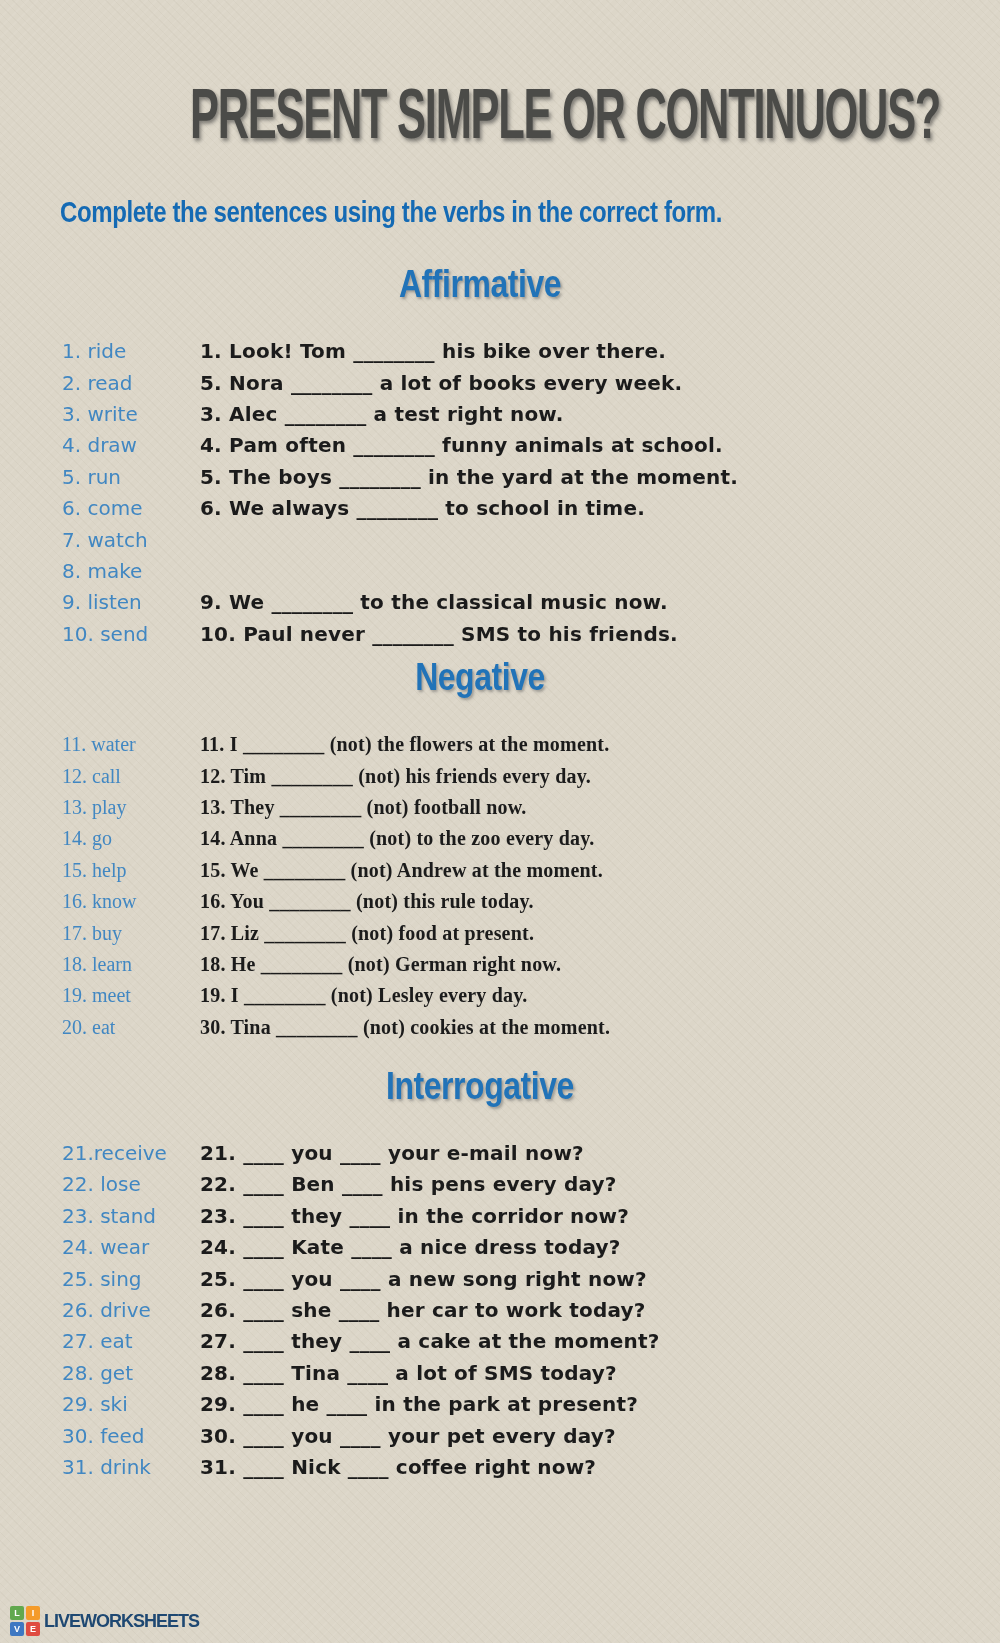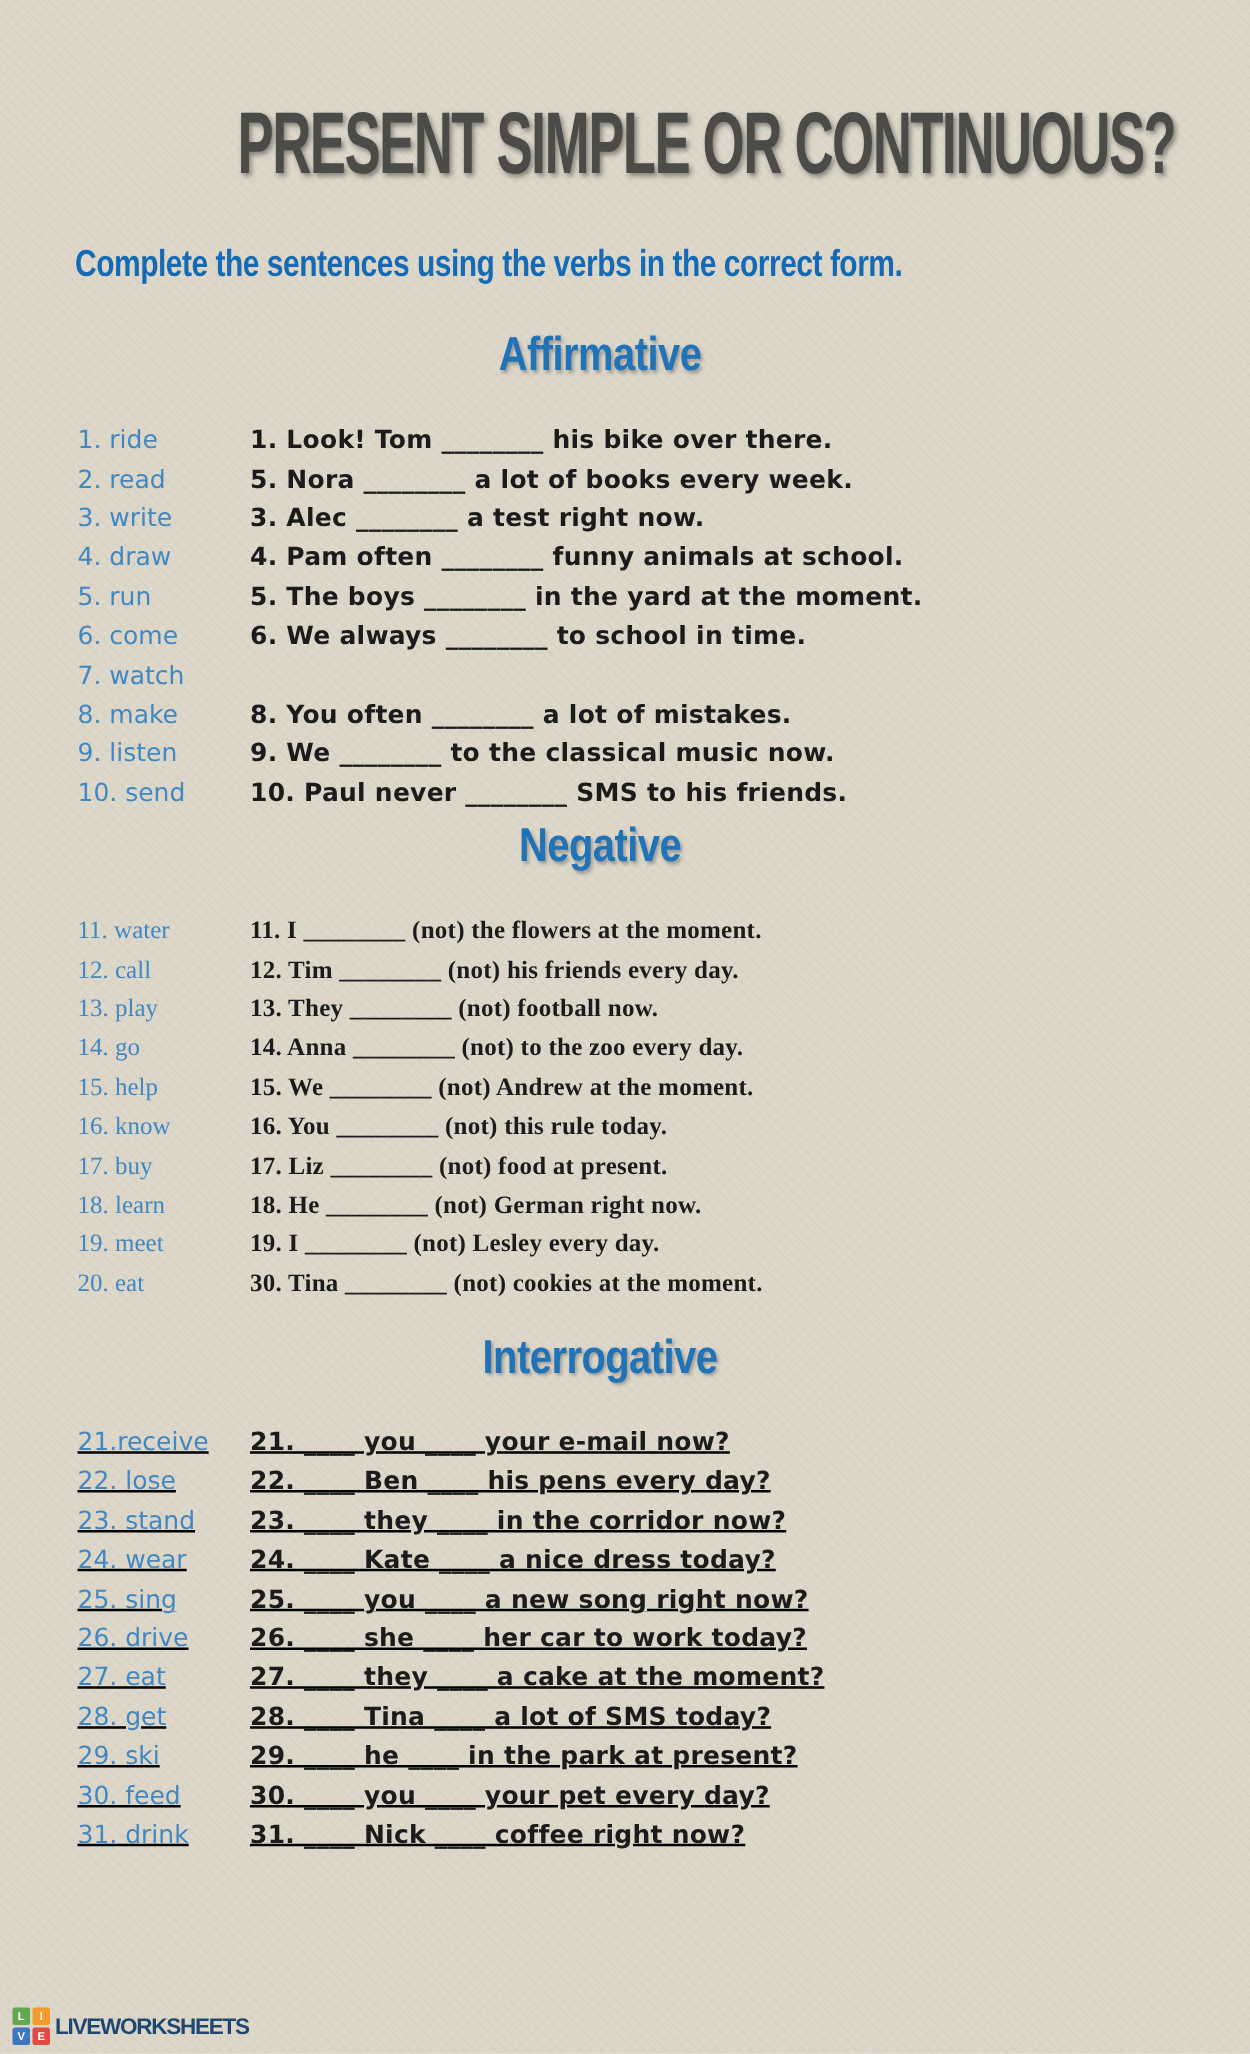--- a/index.html
+++ b/index.html
@@ -52,21 +52,21 @@
     text-shadow: 2px 2px 3px rgba(95,95,95,0.5);
     transform: scaleX(0.84);
     transform-origin: center;
   }
   .heading-affirmative { margin-top: 36px; }
   .heading-negative    { margin-top: 8px;  }
   .heading-interrogative { margin-top: 23px; }
   .rows { }
   .rows-affirmative   { margin-top: 9px; }
   .rows-negative      { margin-top: 14px; font-family: Liberation Serif, serif; }
-  .rows-interrogative { margin-top: 8px; text-decoration: underline; }
+  .rows-interrogative { margin-top: 8px; }
   .ws-row {
     display: flex;
     align-items: center;
     height: 31.4px;
     padding-left: 62px;
     white-space: nowrap;
   }
   .verb {
     flex: 0 0 138px;
     width: 138px;
@@ -152,21 +152,20 @@
         </div>
         <div class="ws-row">
           <span class="verb">6. come</span>
           <span class="sentence">6. We always ________ to school in time.</span>
         </div>
         <div class="ws-row">
           <span class="verb">7. watch</span>
         </div>
         <div class="ws-row">
           <span class="verb">8. make</span>
-          <span class="sentence">8. You often ________ a lot of mistakes.</span>
         </div>
         <div class="ws-row">
           <span class="verb">9. listen</span>
           <span class="sentence">9. We ________ to the classical music now.</span>
         </div>
         <div class="ws-row">
           <span class="verb">10. send</span>
           <span class="sentence">10. Paul never ________ SMS to his friends.</span>
         </div>
       </div>

